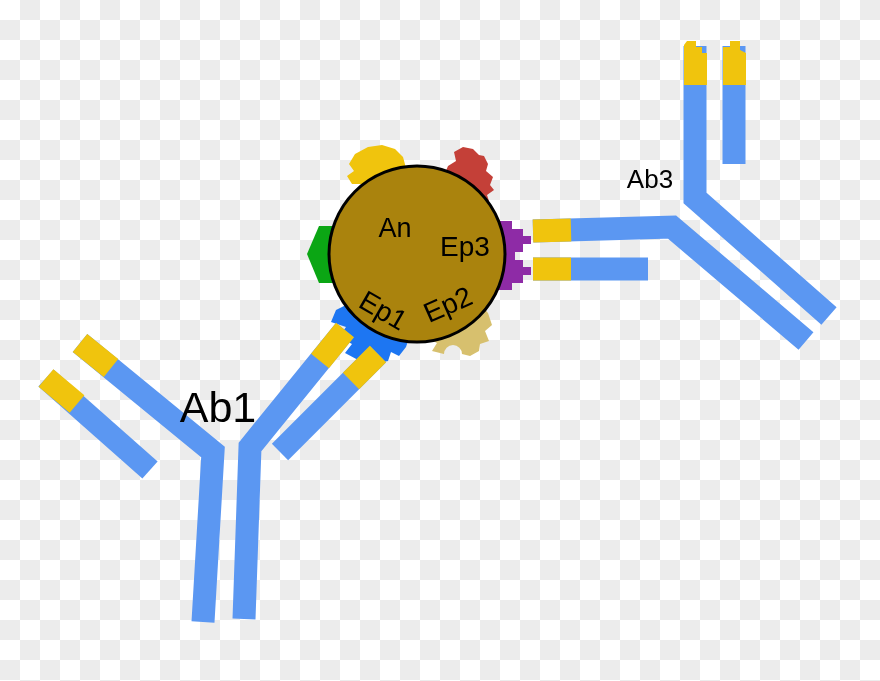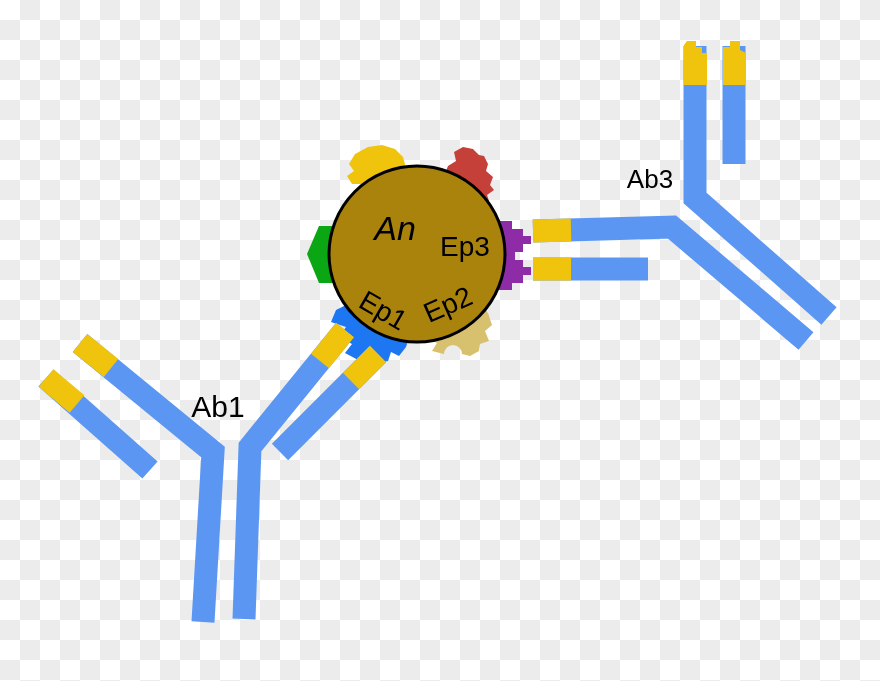--- a/index.html
+++ b/index.html
@@ -15,25 +15,25 @@
   }
   .stage svg { position:absolute; left:0; top:0; }
   .lbl {
     position:absolute;
     color:#000;
     white-space:nowrap;
     transform:translate(-50%,-50%);
     line-height:1;
     user-select:none;
   }
-  .lbl-an  { left:395px; top:228px; font-size:34px;font-style:italic; }
+  .lbl-an  { left:395px; top:228px; font-size:27px; }
   .lbl-ep3 { left:465px; top:247px; font-size:28px; }
   .lbl-ep1 { left:383px; top:311px; font-size:28px; transform:translate(-50%,-50%) rotate(30deg); }
   .lbl-ep2 { left:448px; top:305px; font-size:28px; transform:translate(-50%,-50%) rotate(-24deg); }
-  .lbl-ab1 { left:218px; top:407px; font-size:30px; }
+  .lbl-ab1 { left:218px; top:407px; font-size:43px; }
   .lbl-ab3 { left:650px; top:179px; font-size:26px; }
 </style>
 </head>
 <body>
 
 <div class="stage">
 
   <svg width="880" height="681" viewBox="0 0 880 681">
 
     <g>

